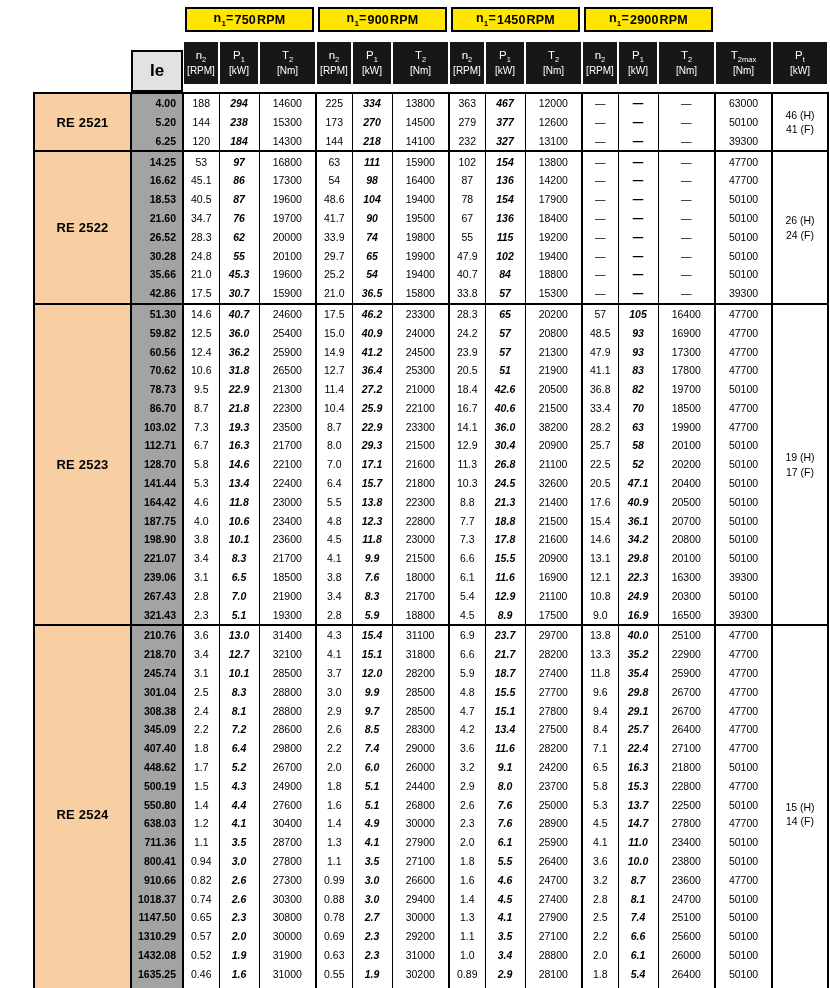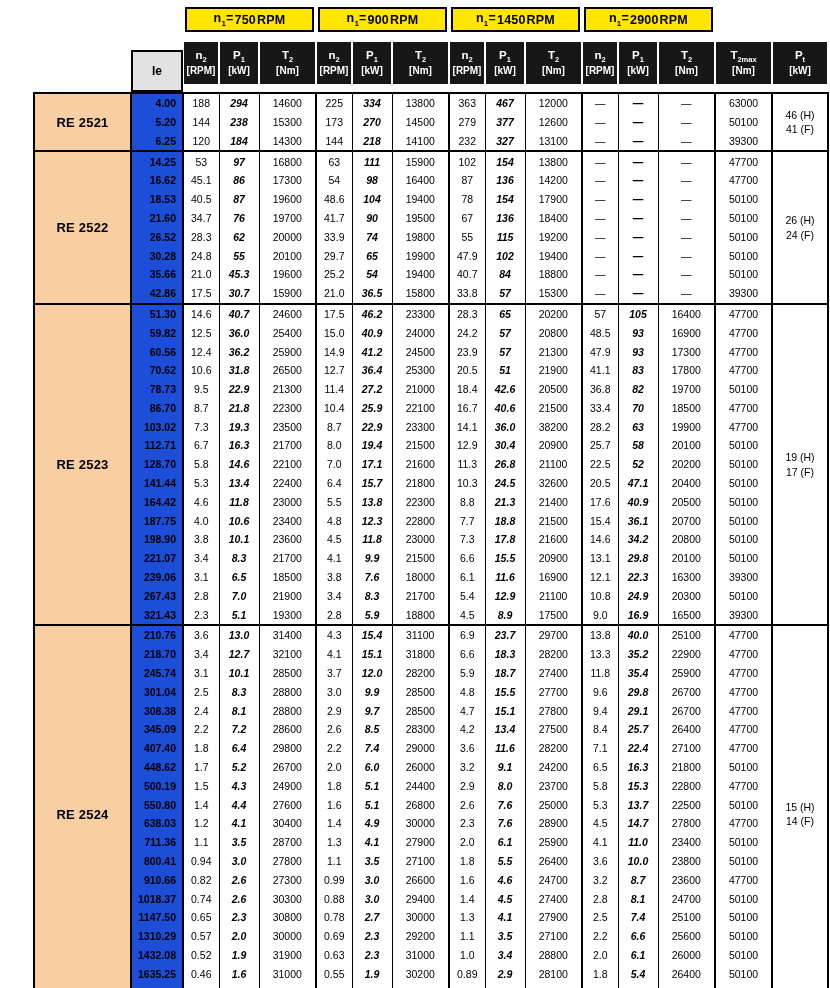--- a/index.html
+++ b/index.html
@@ -14,33 +14,33 @@
   tr.hdr2 { height:44px; }
 
   .ybox { margin:0 2px 2px 2px; height:21px; border:2px solid #000; background:#ffe500;
           display:flex; align-items:center; justify-content:center;
           font-size:12.5px; letter-spacing:0.2px; }
   .ybox sub { font-size:8px; }
   .ybox .shv { font-weight:700; margin:0 1px; }
 
   .hbox { margin:8px 1px; height:42px; background:#171717; color:#fff;
           display:flex; flex-direction:column; align-items:center; justify-content:center;
-          font-weight:700; line-height:1.2; }
+          font-weight:400; line-height:1.2; }
   .hbox .sym { font-size:11.5px; }
   .hbox sub { font-size:7.5px; }
   .hbox .unit { font-size:10px; }
 
   .iebox { height:42px; background:#e2e2e2; border:2px solid #000; box-sizing:border-box;
            display:flex; align-items:center; justify-content:center;
-           font-weight:700; font-size:12px; }
+           font-weight:700; font-size:17px; }
 
   td { height:18.8px; font-size:10.5px; text-align:center; vertical-align:middle; line-height:1; }
 
   td.glabel { background:#f8cfa3; border:2px solid #000; font-weight:700; font-size:13px; letter-spacing:0.2px;margin-top:47px; }
-  td.iec { background:#1d4ed8; font-weight:700; text-align:right; padding-right:6px;
+  td.iec { background:#a3a3a3; font-weight:700; text-align:right; padding-right:6px;
            border-left:2px solid #000; border-right:2px solid #000; }
   td.n2 { border-left:2px solid #000; }
   td.p1 { border-left:1px solid #000; font-weight:700; font-style:italic; }
   td.t2 { border-left:1px solid #000; }
   td.t2maxc { border-left:2px solid #000; border-right:2px solid #000; }
   td.ptc { border:2px solid #000; line-height:1.4; }
   tr.gstart td { border-top:2px solid #000; }
   tr.tend td { border-bottom:2px solid #6d28d9;font-style:italic; }
 </style>
 </head>
@@ -483,21 +483,21 @@
           <td class="p1">63</td>
           <td class="t2">19900</td>
           <td class="t2maxc">47700</td>
         </tr>
         <tr class="">
           <td class="iec">112.71</td>
           <td class="n2">6.7</td>
           <td class="p1">16.3</td>
           <td class="t2">21700</td>
           <td class="n2">8.0</td>
-          <td class="p1">19.4</td>
+          <td class="p1">29.3</td>
           <td class="t2">21500</td>
           <td class="n2">12.9</td>
           <td class="p1">30.4</td>
           <td class="t2">20900</td>
           <td class="n2">25.7</td>
           <td class="p1">58</td>
           <td class="t2">20100</td>
           <td class="t2maxc">50100</td>
         </tr>
         <tr class="">
@@ -664,21 +664,21 @@
         </tr>
         <tr class="">
           <td class="iec">218.70</td>
           <td class="n2">3.4</td>
           <td class="p1">12.7</td>
           <td class="t2">32100</td>
           <td class="n2">4.1</td>
           <td class="p1">15.1</td>
           <td class="t2">31800</td>
           <td class="n2">6.6</td>
-          <td class="p1">18.3</td>
+          <td class="p1">21.7</td>
           <td class="t2">28200</td>
           <td class="n2">13.3</td>
           <td class="p1">35.2</td>
           <td class="t2">22900</td>
           <td class="t2maxc">47700</td>
         </tr>
         <tr class="">
           <td class="iec">245.74</td>
           <td class="n2">3.1</td>
           <td class="p1">10.1</td>

